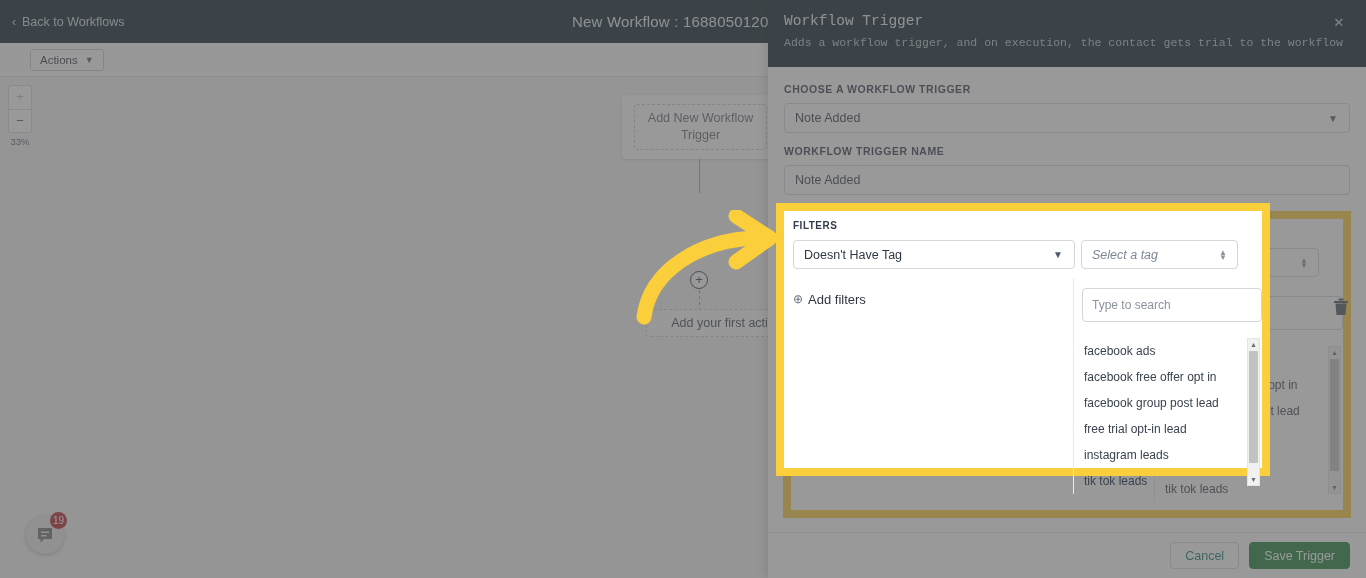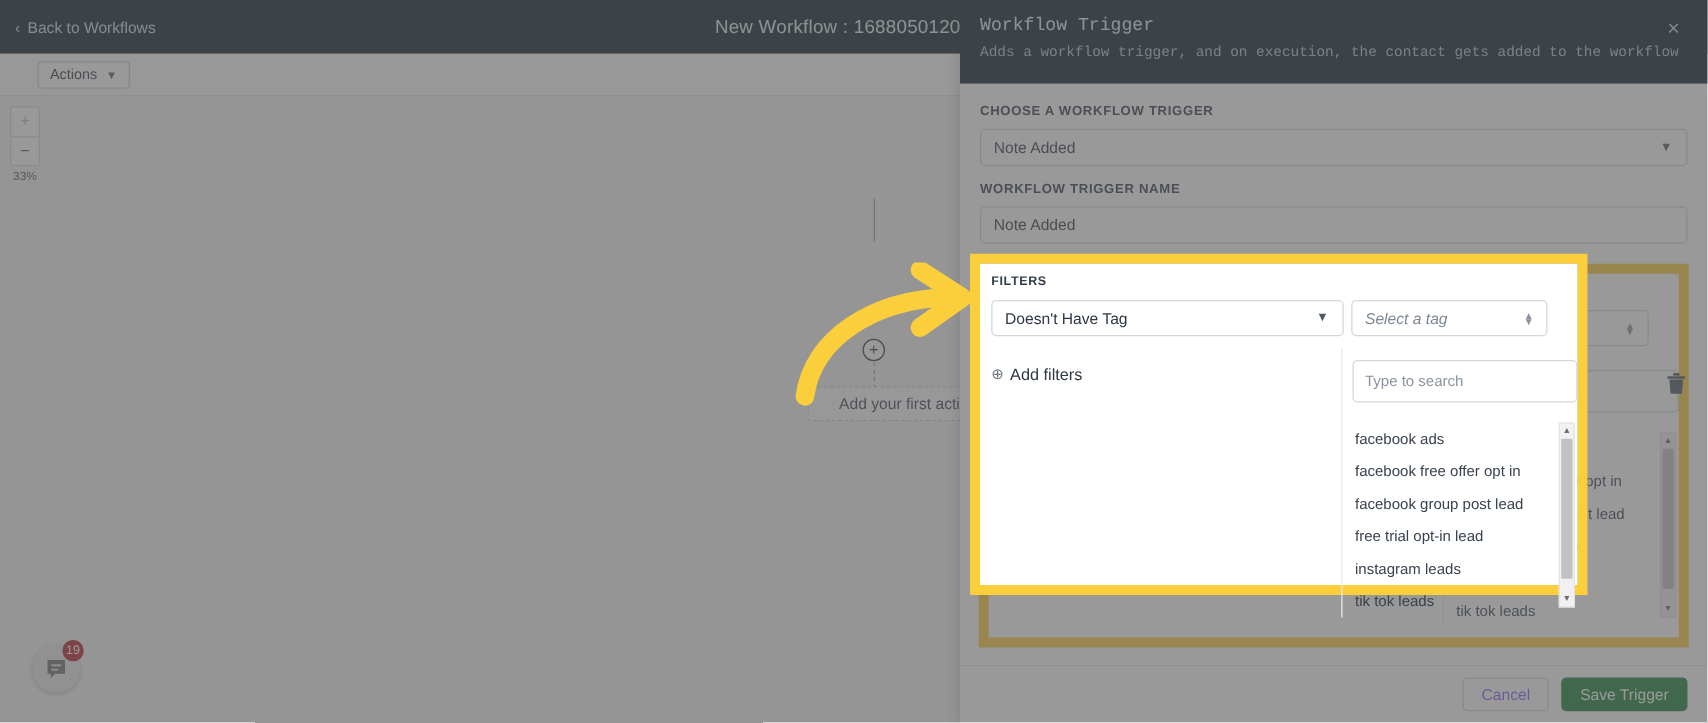--- a/index.html
+++ b/index.html
@@ -188,21 +188,21 @@
     color: #4a5562; cursor: pointer;
   }
 
   .panel-foot {
     position: absolute; left: 0; right: 0; bottom: 0; height: 46px;
     border-top: 1px solid #e6e8ec; background: #fff;
     display: flex; align-items: center; justify-content: flex-end; gap: 10px; padding-right: 16px;
   }
   .btn { height: 27px; border-radius: 4px; padding: 0 14px; font-size: 12.5px;
     display: flex; align-items: center; cursor: pointer; }
-  .btn-cancel { border: 1px solid #cfd4db; background: #fff; color: #8b5cf6; }
+  .btn-cancel { border: 1px solid #cfd4db; background: #fff; color: #0f766e; }
   .btn-save { background: #1a7f37; color: #fff; border: 1px solid #1a7f37; }
 
   
   .anno-arrow { position: absolute; left: 630px; top: 210px; pointer-events: none; }
 </style>
 </head>
 <body>
 
 <div id="root">
 
@@ -234,20 +234,23 @@
       </div>
     </div>
 
     <div class="canvas">
       <div class="zoom-ctrls">
         <div class="zbtn plus">+</div>
         <div class="zbtn minus">−</div>
         <div class="zoom-pct">33%</div>
       </div>
 
+      <div class="trigger-card">
+        <div class="trigger-inner">Add New Workflow Trigger</div>
+      </div>
       <div class="connector"></div>
       <div class="plus-node">+</div>
       <div class="connector2"></div>
       <div class="first-action">
         <span>Add your first action</span>
       </div>
 
       <div class="chat-bubble">
         <svg width="20" height="20" viewBox="0 0 20 20">
           <path d="M3 3h14v11H9l-3.5 3.5V14H3z" fill="#6f6f72"></path>
@@ -255,21 +258,21 @@
           <rect x="6" y="10" width="5.5" height="1.5" fill="#e9e9ea"></rect>
         </svg>
         <div class="chat-badge">19</div>
       </div>
     </div>
   </div>
 
   <div class="panel">
     <div class="panel-head">
       <div class="panel-title">Workflow Trigger</div>
-      <div class="panel-sub">Adds a workflow trigger, and on execution, the contact gets added to the workflow</div>
+      <div class="panel-sub">Adds a workflow trigger, and on execution, the contact gets trial to the workflow</div>
       <div class="panel-close">✕</div>
     </div>
 
     <div class="panel-body">
       <div class="flabel">CHOOSE A WORKFLOW TRIGGER</div>
       <div class="select-box">
         <span>Note Added</span>
         <span class="chev">▼</span>
       </div>
 

